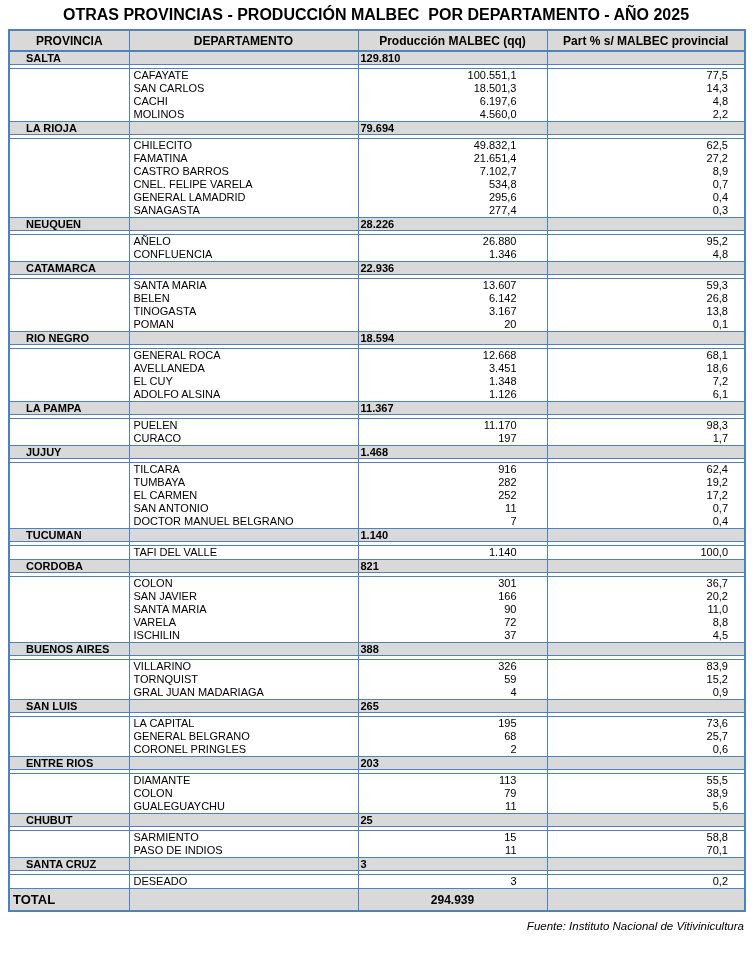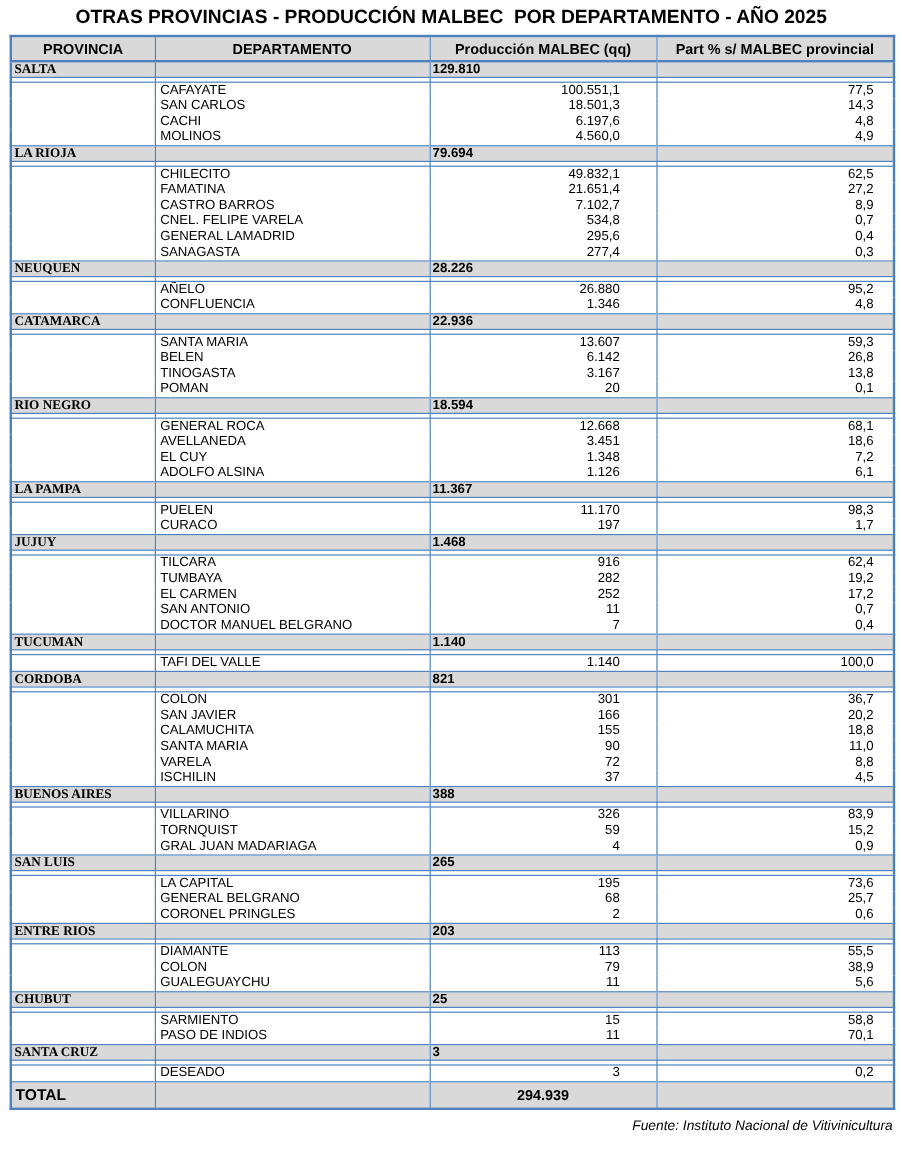--- a/index.html
+++ b/index.html
@@ -49,21 +49,21 @@
   }
   tr.prov td{
     background:var(--graybg);
     border-top:1.5px solid var(--border);
     border-bottom:1.5px solid var(--border);
     font-weight:bold;
     font-size:11px;
     height:12px;
     line-height:12px;
   }
-  tr.prov td.c1{padding-left:2px;font-family:Liberation Serif, serif;}
+  tr.prov td.c1{padding-left:16px;}
   tr.prov td.c3{}
   tr.gap td{height:3px;padding:0;border-bottom:1.5px solid var(--border);}
   tr.dept td{
     font-size:11px;
     height:12.5px;
     line-height:13px;
   }
   tr.dept td.c2{padding-left:4px;}
   tr.dept td.c3{text-align:right;padding-right:30px;}
   tr.dept td.c4{text-align:right;padding-right:16px;}
@@ -131,21 +131,21 @@
         <tr class="dept">
           <td class="c1"></td>
           <td class="c2">CACHI</td>
           <td class="c3">6.197,6</td>
           <td class="c4">4,8</td>
         </tr>
         <tr class="dept">
           <td class="c1"></td>
           <td class="c2">MOLINOS</td>
           <td class="c3">4.560,0</td>
-          <td class="c4">4,9</td>
+          <td class="c4">2,2</td>
         </tr>
         <tr class="prov">
           <td class="c1">LA RIOJA</td>
           <td class="c2"></td>
           <td class="c3">79.694</td>
           <td class="c4"></td>
         </tr>
         <tr class="gap">
           <td class="c1"></td>
           <td class="c2"></td>
@@ -384,26 +384,20 @@
           <td class="c1"></td>
           <td class="c2">COLON</td>
           <td class="c3">301</td>
           <td class="c4">36,7</td>
         </tr>
         <tr class="dept">
           <td class="c1"></td>
           <td class="c2">SAN JAVIER</td>
           <td class="c3">166</td>
           <td class="c4">20,2</td>
-        </tr>
-        <tr class="dept">
-          <td class="c1"></td>
-          <td class="c2">CALAMUCHITA</td>
-          <td class="c3">155</td>
-          <td class="c4">18,8</td>
         </tr>
         <tr class="dept">
           <td class="c1"></td>
           <td class="c2">SANTA MARIA</td>
           <td class="c3">90</td>
           <td class="c4">11,0</td>
         </tr>
         <tr class="dept">
           <td class="c1"></td>
           <td class="c2">VARELA</td>

